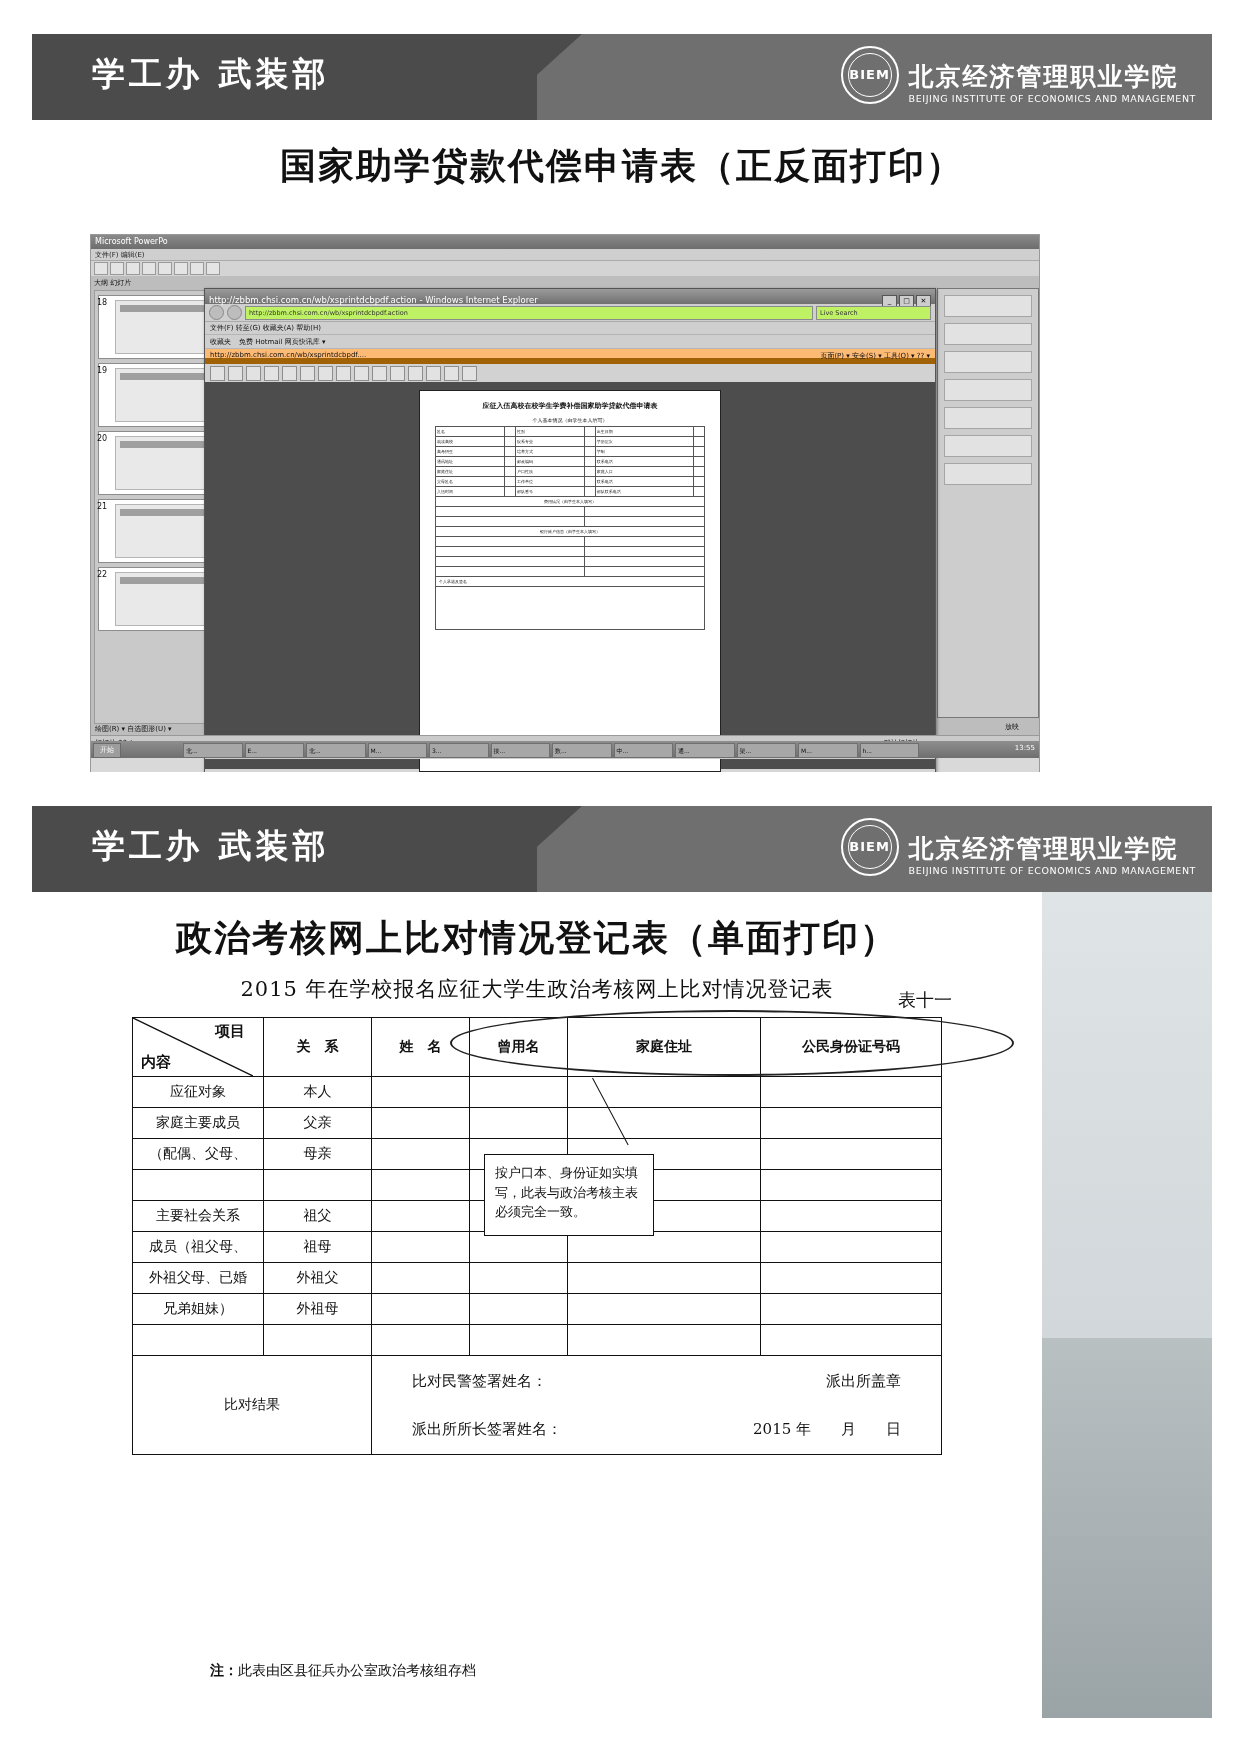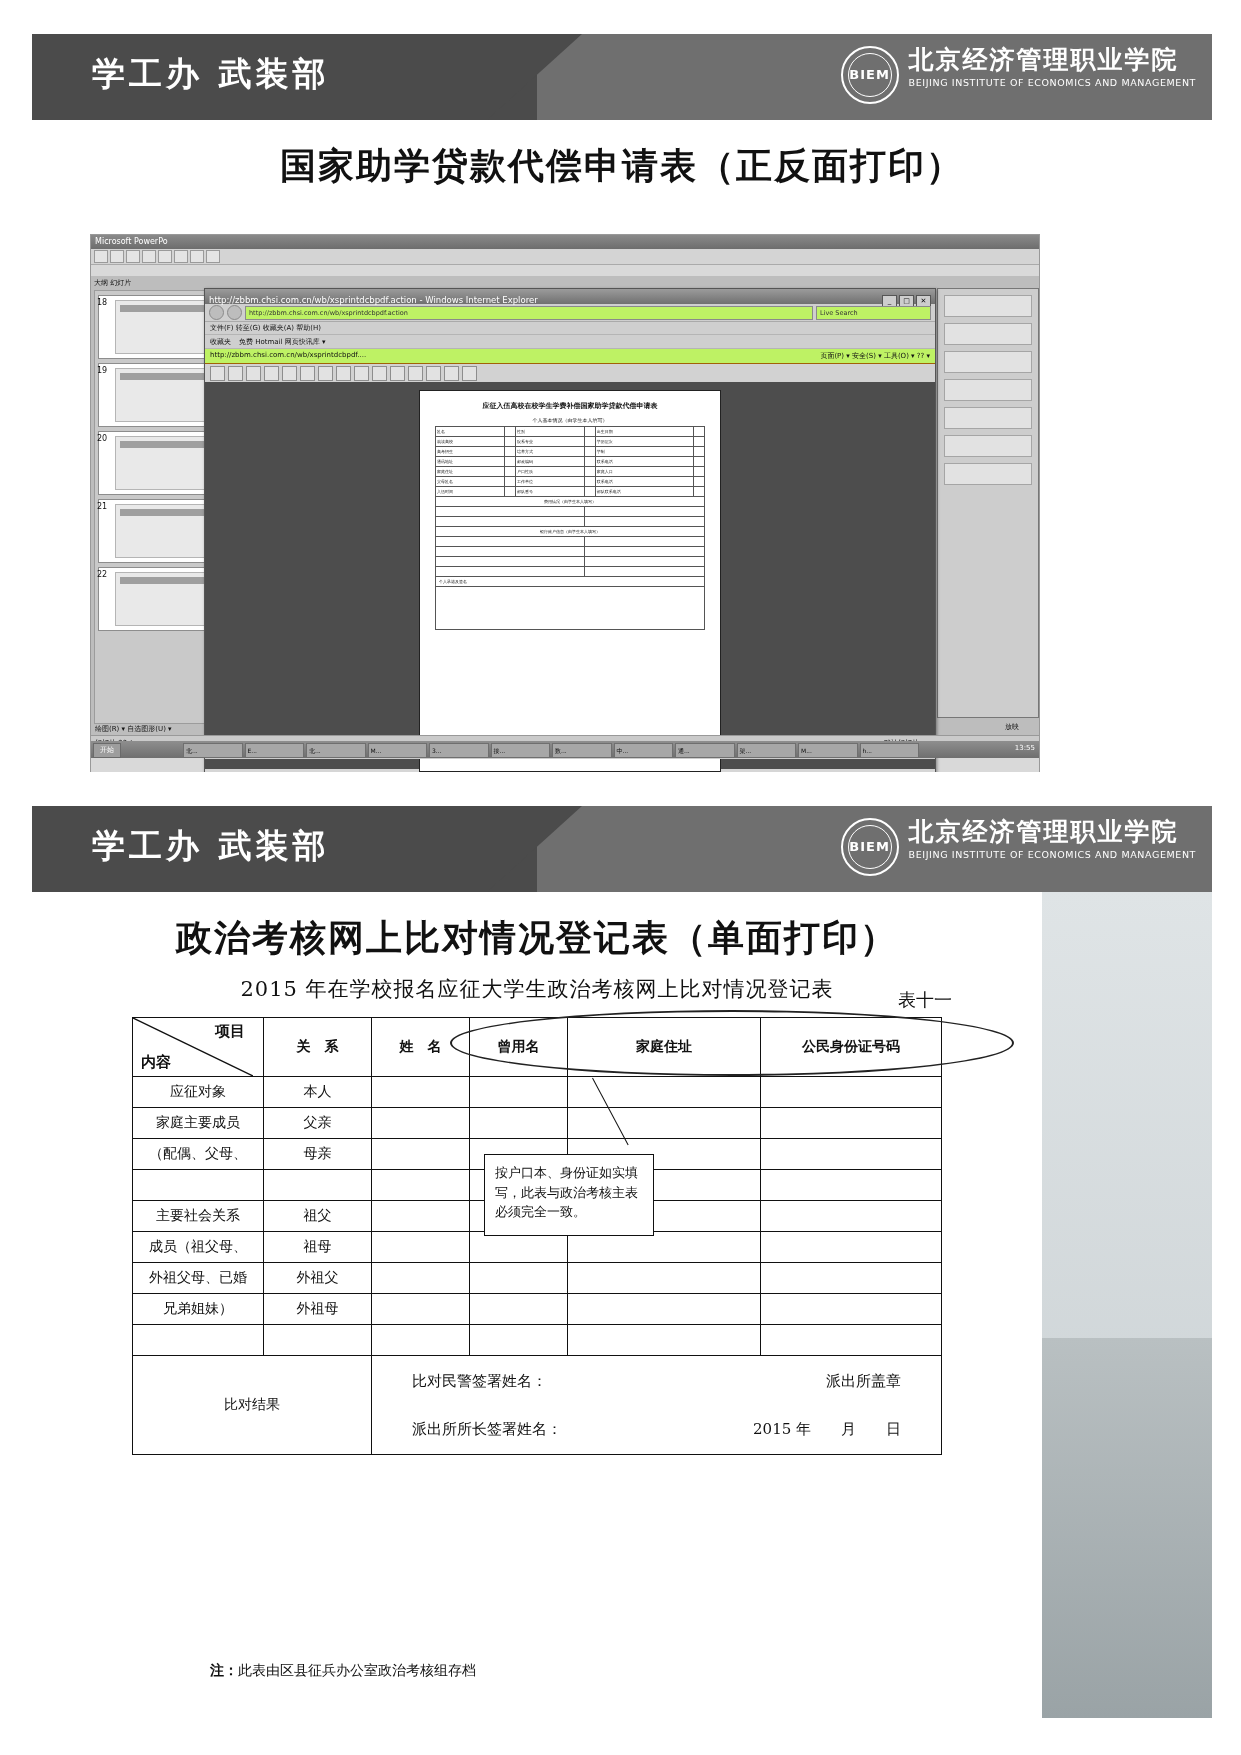--- a/index.html
+++ b/index.html
@@ -9,21 +9,21 @@
   
   .slide{position:absolute;left:32px;width:1180px;background:#fff;overflow:hidden;}
   .slide1{top:34px;height:738px;}
   .slide2{top:806px;height:912px;}
 
   
   .hdr{position:relative;height:86px;background:#6f6f6f;overflow:hidden;}
   .hdr .dark{position:absolute;left:0;top:0;width:505px;height:86px;background:#4b4b4b;}
   .hdr .diag{position:absolute;left:455px;top:0;width:0;height:0;border-left:95px solid #4b4b4b;border-bottom:86px solid transparent;}
   .hdr .title{position:absolute;left:60px;top:18px;font-family:"DejaVu Serif","Liberation Serif",serif;font-weight:bold;font-size:33px;color:#fff;letter-spacing:4px;}
-  .logo{position:absolute;right:16px;top:12px;display:flex;align-items:flex-start;gap:10px;}
+  .logo{position:absolute;right:16px;top:12px;display:flex;align-items:flex-end;gap:10px;}
   .seal{width:58px;height:58px;border-radius:50%;border:2px solid #fff;position:relative;box-sizing:border-box;background:#6f6f6f;}
   .seal:after{content:"BIEM";position:absolute;left:0;right:0;top:19px;text-align:center;font-size:13px;font-weight:bold;color:#fff;letter-spacing:1px;}
   .seal:before{content:"";position:absolute;left:5px;top:5px;right:5px;bottom:5px;border:1px solid #fff;border-radius:50%;}
   .logo-txt .cn{font-family:"DejaVu Serif","Liberation Serif",serif;font-size:25px;font-weight:bold;color:#fff;letter-spacing:2px;line-height:1.1;}
   .logo-txt .en{font-size:9.5px;color:#fff;letter-spacing:.6px;margin-top:3px;}
 
   .slide-title{text-align:center;font-family:Liberation Mono, monospace;font-weight:bold;font-size:36px;margin:22px 0 12px 0;letter-spacing:2px;}
 
   
   .shot{position:absolute;left:58px;top:200px;width:948px;height:545px;background:#d9d9d9;border:1px solid #999;overflow:hidden;font-size:8px;}
@@ -48,21 +48,21 @@
   
   .ie{position:absolute;left:113px;top:12px;width:730px;height:508px;background:#d6d6d6;border:1px solid #555;box-shadow:1px 1px 3px rgba(0,0,0,.4);}
   .ie-title{height:15px;background:linear-gradient(#9b9b9b,#707070);color:#fff;font-size:8.5px;padding:6px 4px;box-sizing:border-box;display:flex;justify-content:space-between;}
   .wbtns{display:flex;gap:2px;}
   .wb{width:13px;height:11px;background:#cdcdcd;border:1px solid #555;font-size:7px;line-height:10px;text-align:center;color:#111;}
   .ie-nav{height:17px;background:#cfcfcf;border-bottom:1px solid #aaa;display:flex;align-items:center;gap:3px;padding:0 4px;}
   .navcircle{width:13px;height:13px;border-radius:50%;background:#bdbdbd;border:1px solid #8a8a8a;}
   .addr{flex:1;height:12px;background:#bef264;border:1px solid #8a8a8a;font-size:6.5px;color:#333;line-height:12px;padding-left:3px;overflow:hidden;white-space:nowrap;}
   .ie-menu{height:13px;background:#cfcfcf;font-size:7px;color:#111;padding:1px 5px;box-sizing:border-box;border-bottom:1px solid #b5b5b5;}
   .ie-fav{height:14px;background:#cfcfcf;font-size:7px;color:#111;padding:1px 5px;box-sizing:border-box;border-bottom:1px solid #b5b5b5;display:flex;gap:8px;align-items:center;}
-  .ie-tab{height:15px;background:#bef264;font-size:7px;color:#111;padding:2px 5px;box-sizing:border-box;border-bottom:1px solid #a16207;display:flex;justify-content:space-between;}
+  .ie-tab{height:15px;background:#fdba74;font-size:7px;color:#111;padding:2px 5px;box-sizing:border-box;border-bottom:6px solid #a16207;display:flex;justify-content:space-between;}
   .pdf-tools{height:19px;background:#d2d2d2;border-bottom:1px solid #9a9a9a;display:flex;align-items:center;gap:3px;padding:0 5px;}
   .ptool{width:13px;height:13px;background:#e2e2e2;border:1px solid #8d8d8d;}
   .pdf-area{position:absolute;left:0;right:0;top:93px;bottom:28px;background:#4d4d4d;}
   .pdf-page{position:absolute;left:50%;transform:translateX(-50%);top:8px;width:300px;height:380px;background:#fff;border:1px solid #222;}
   .form-title{text-align:center;font-size:7px;font-weight:bold;margin:10px 0 6px;}
   .ftable{width:90%;margin:0 auto;border-collapse:collapse;}
   .ftable td{border:.5px solid #555;height:7px;font-size:4px;color:#222;}
   .pdf-status{position:absolute;left:0;right:0;bottom:10px;height:18px;background:#cccccc;border-top:1px solid #888;font-size:7px;color:#111;display:flex;align-items:center;justify-content:space-between;padding:0 6px;box-sizing:border-box;}
   .zoom-pill{border:1px solid #777;border-radius:8px;background:#ddd;padding:0 6px;font-size:7px;}
 
@@ -108,20 +108,21 @@
           <div class="cn">北京经济管理职业学院</div>
           <div class="en">BEIJING INSTITUTE OF ECONOMICS AND MANAGEMENT</div>
         </div>
       </div>
     </div>
 
     <div class="slide-title">国家助学贷款代偿申请表（正反面打印）</div>
 
     <div class="shot">
       <div class="ppt-title">Microsoft PowerPo</div>
+      <div class="ppt-menu">文件(F)  编辑(E)</div>
       <div class="ppt-tools">
         <span class="tbtn"></span>
         <span class="tbtn"></span>
         <span class="tbtn"></span>
         <span class="tbtn"></span>
         <span class="tbtn"></span>
         <span class="tbtn"></span>
         <span class="tbtn"></span>
         <span class="tbtn"></span>
       </div>

